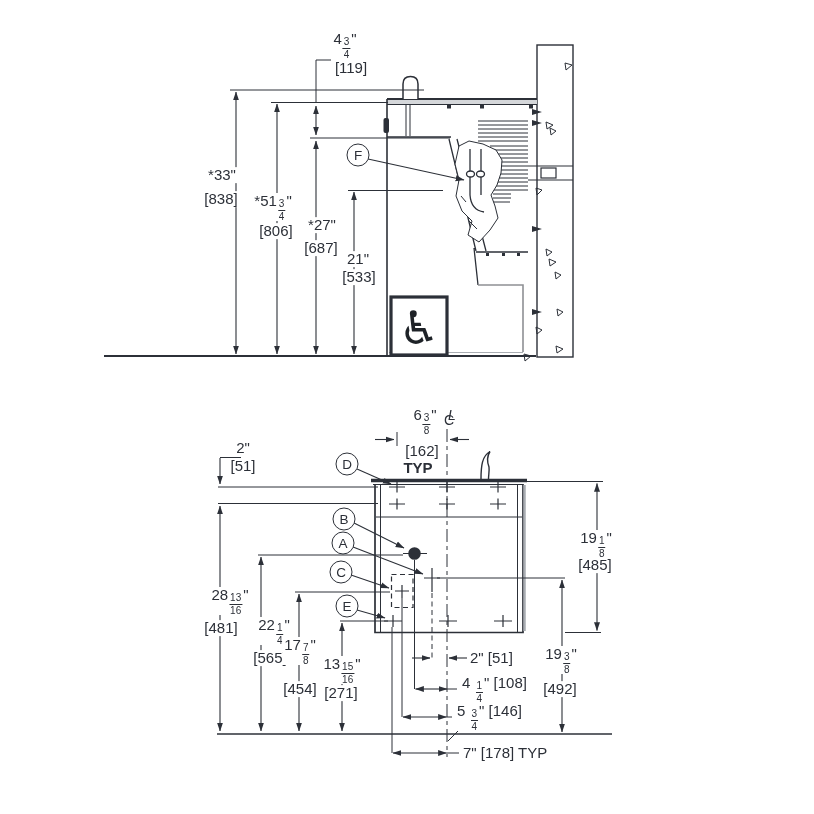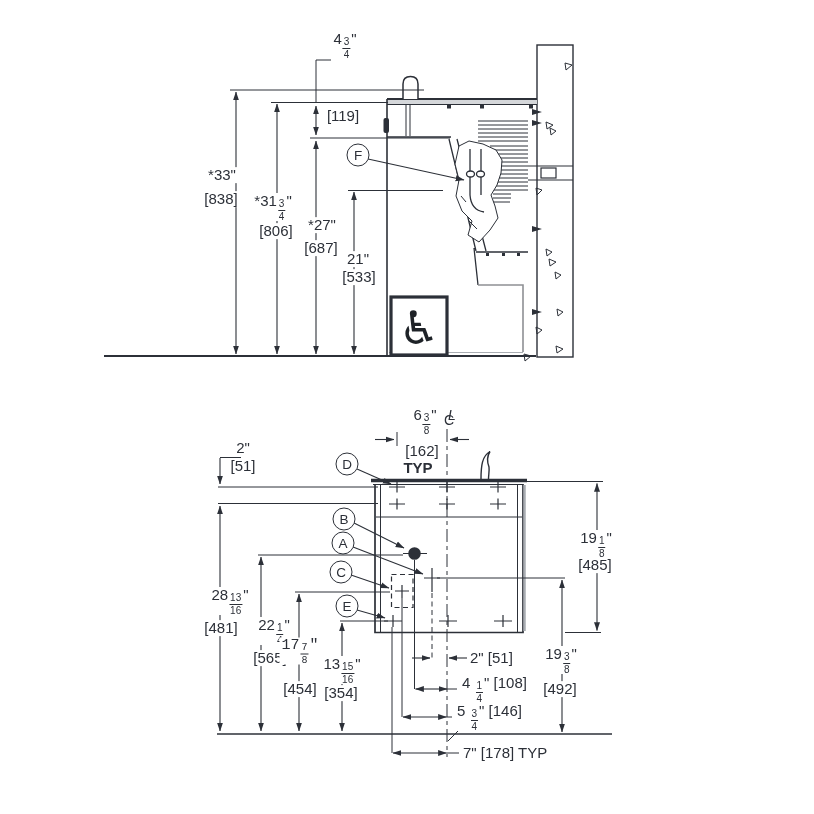--- a/index.html
+++ b/index.html
@@ -142,42 +142,42 @@
       <path d="M357,610 L385,618" marker-end="url(#ar)"></path>
     </g>
   </g>
 </svg>
 
 <div class="ada">♿</div>
 
 <div id="labels"><div class="lbl" style="left: 345px; top: 45px;"><span>4</span><span class="fr">
           <span class="n">3</span>
           <span class="d">4</span>
-        </span><span>"</span></div><div class="lbl" style="left: 343px; top: 68px; margin-top: 48px;"><span>[119]</span></div><div class="lbl" style="left: 222px; top: 175px;"><span>*33"</span></div><div class="lbl" style="left: 221px; top: 199px;"><span>[838]</span></div><div class="lbl" style="left: 273px; top: 207px;"><span>*31</span><span class="fr">
+        </span><span>"</span></div><div class="lbl" style="left: 351px; top: 68px;"><span>[119]</span></div><div class="lbl" style="left: 222px; top: 175px;"><span>*33"</span></div><div class="lbl" style="left: 221px; top: 199px;"><span>[838]</span></div><div class="lbl" style="left: 273px; top: 207px;"><span>*51</span><span class="fr">
           <span class="n">3</span>
           <span class="d">4</span>
         </span><span>"</span></div><div class="lbl" style="left: 276px; top: 231px;"><span>[806]</span></div><div class="lbl" style="left: 322px; top: 225px;"><span>*27"</span></div><div class="lbl" style="left: 321px; top: 248px;"><span>[687]</span></div><div class="lbl" style="left: 358px; top: 259px;"><span>21"</span></div><div class="lbl" style="left: 359px; top: 277px;"><span>[533]</span></div><div class="lbl" style="left: 243px; top: 448px;"><span>2"</span></div><div class="lbl" style="left: 243px; top: 466px;"><span>[51]</span></div><div class="lbl" style="left: 425px; top: 421px;"><span>6</span><span class="fr">
           <span class="n">3</span>
           <span class="d">8</span>
         </span><span>"</span></div><div class="lbl" style="left: 422px; top: 451px;"><span>[162]</span></div><div class="lbl" style="left: 418px; top: 468px; font-weight: bold;"><span>TYP</span></div><div class="lbl clsym" style="left: 449px; top: 419px;"><span class="cc">C</span><span class="ll">L</span></div><div class="lbl" style="left: 596px; top: 544px;"><span>19</span><span class="fr">
           <span class="n">1</span>
           <span class="d">8</span>
         </span><span>"</span></div><div class="lbl" style="left: 595px; top: 565px;"><span>[485]</span></div><div class="lbl" style="left: 222px; top: 601px; margin-left: 8px;"><span>28</span><span class="fr">
           <span class="n">13</span>
           <span class="d">16</span>
         </span><span>"</span></div><div class="lbl" style="left: 221px; top: 628px;"><span>[481]</span></div><div class="lbl" style="left: 274px; top: 631px;"><span>22</span><span class="fr">
           <span class="n">1</span>
           <span class="d">4</span>
-        </span><span>"</span></div><div class="lbl" style="left: 270px; top: 658px;"><span>[565]</span></div><div class="lbl" style="left: 300px; top: 651px; font-family: Liberation Mono, monospace;"><span>17</span><span class="fr">
+        </span><span>"</span></div><div class="lbl" style="left: 270px; top: 658px;"><span>[565]</span></div><div class="lbl" style="left: 300px; top: 651px;"><span>17</span><span class="fr">
           <span class="n">7</span>
           <span class="d">8</span>
         </span><span>"</span></div><div class="lbl" style="left: 300px; top: 672px; margin-top: 17px;"><span>[454]</span></div><div class="lbl" style="left: 342px; top: 670px;"><span>13</span><span class="fr">
           <span class="n">15</span>
           <span class="d">16</span>
-        </span><span>"</span></div><div class="lbl" style="left: 341px; top: 693px;"><span>[354]</span></div><div class="lbl" style="left: 561px; top: 660px;"><span>19</span><span class="fr">
+        </span><span>"</span></div><div class="lbl" style="left: 341px; top: 693px;"><span>[271]</span></div><div class="lbl" style="left: 561px; top: 660px;"><span>19</span><span class="fr">
           <span class="n">3</span>
           <span class="d">8</span>
         </span><span>"</span></div><div class="lbl" style="left: 560px; top: 689px;"><span>[492]</span></div><div class="lbl left" style="left: 468px; top: 658px;"><span>2" [51]</span></div><div class="lbl left" style="left: 460px; top: 689px;"><span>4 </span><span class="fr">
           <span class="n">1</span>
           <span class="d">4</span>
         </span><span>" [108]</span></div><div class="lbl left" style="left: 455px; top: 717px;"><span>5 </span><span class="fr">
           <span class="n">3</span>
           <span class="d">4</span>
         </span><span>" [146]</span></div><div class="lbl left" style="left: 461px; top: 753px;"><span>7" [178] TYP</span></div><div class="callout" style="left: 358px; top: 155px;">F</div><div class="callout" style="left: 347px; top: 464px;">D</div><div class="callout" style="left: 344px; top: 519px;">B</div><div class="callout" style="left: 343px; top: 543px;">A</div><div class="callout" style="left: 341px; top: 572px;">C</div><div class="callout" style="left: 347px; top: 606px;">E</div></div>
 

